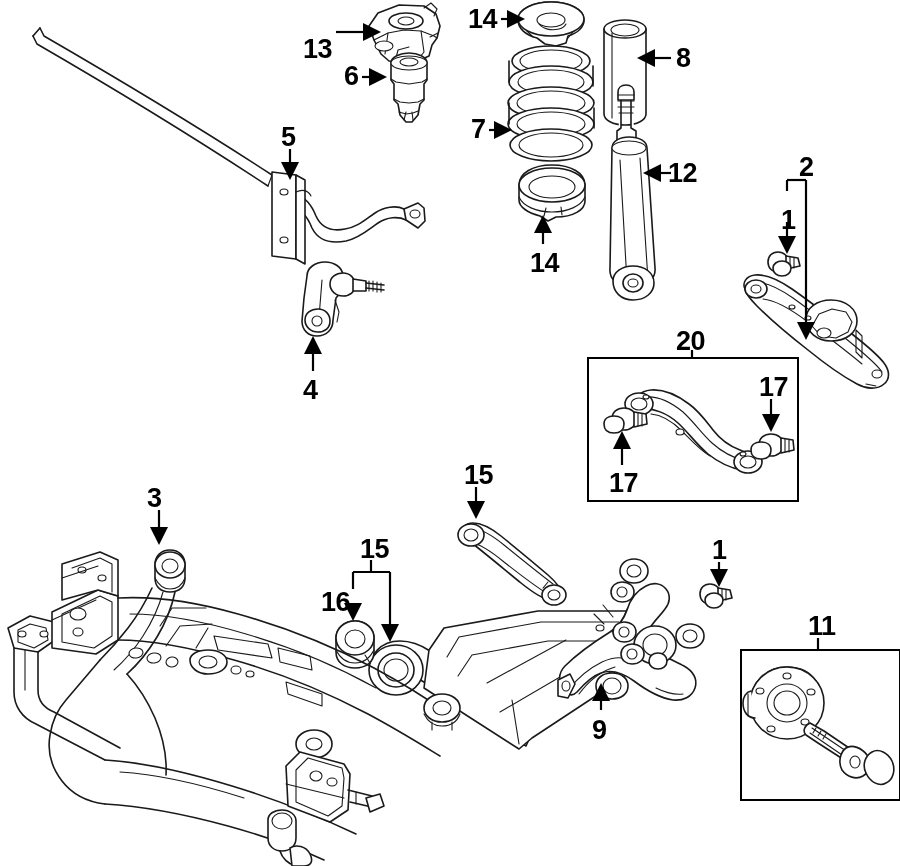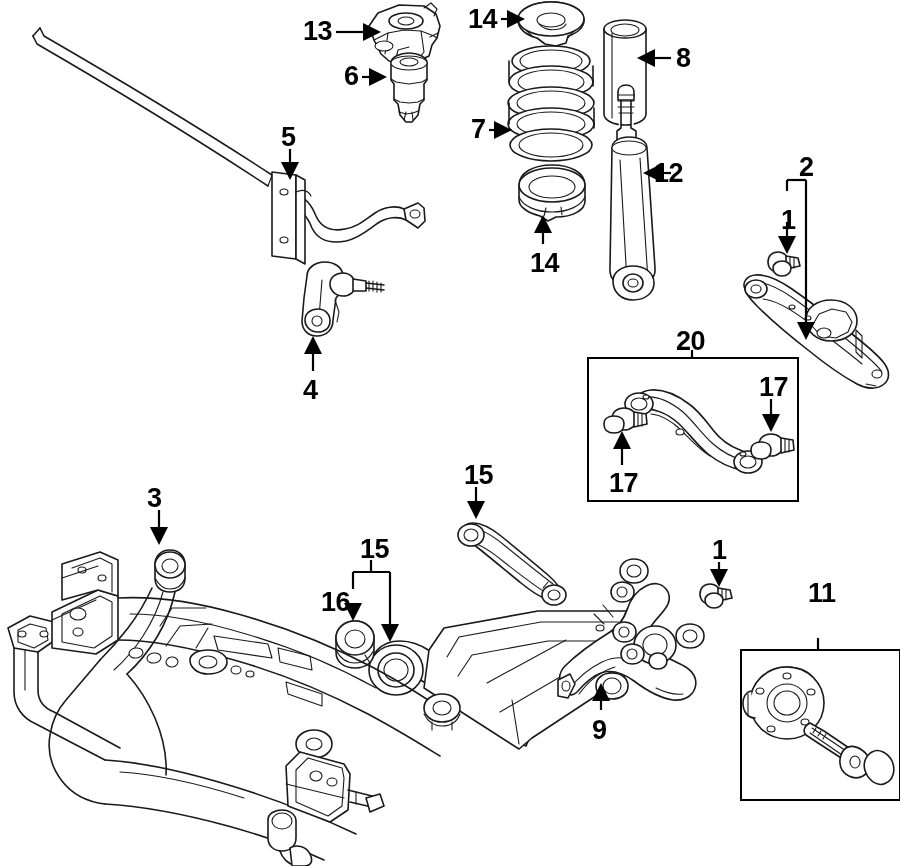--- a/index.html
+++ b/index.html
@@ -577,35 +577,35 @@
       <path class="ldr" d="M818 638 L818 650"></path>
     </g>
 
     <g>
       <path class="ldr" d="M601 710 L601 700"></path>
       <path class="blk" d="M592 701 L601 683 L610 701 Z"></path>
     </g>
 
   </svg>
 
-  <div class="callout" style="left:303px;top:18px">13</div>
+  <div class="callout" style="left:303px;top:36px">13</div>
   <div class="callout" style="left:468px;top:6px">14</div>
   <div class="callout" style="left:676px;top:45px">8</div>
   <div class="callout" style="left:344px;top:63px">6</div>
   <div class="callout" style="left:471px;top:116px">7</div>
   <div class="callout" style="left:281px;top:124px">5</div>
-  <div class="callout" style="left:654px;top:160px">12</div>
+  <div class="callout" style="left:668px;top:160px">12</div>
   <div class="callout" style="left:799px;top:154px">2</div>
   <div class="callout" style="left:781px;top:207px">1</div>
   <div class="callout" style="left:530px;top:250px">14</div>
   <div class="callout" style="left:303px;top:377px">4</div>
   <div class="callout" style="left:676px;top:328px">20</div>
   <div class="callout" style="left:759px;top:374px">17</div>
   <div class="callout" style="left:609px;top:470px">17</div>
   <div class="callout" style="left:464px;top:462px">15</div>
   <div class="callout" style="left:147px;top:485px">3</div>
   <div class="callout" style="left:360px;top:536px">15</div>
   <div class="callout" style="left:321px;top:589px">16</div>
   <div class="callout" style="left:712px;top:537px">1</div>
-  <div class="callout" style="left:808px;top:580px">11</div>
+  <div class="callout" style="left:808px;top:613px">11</div>
   <div class="callout" style="left:592px;top:717px">9</div>
 
 </div>
 
 </body></html>

